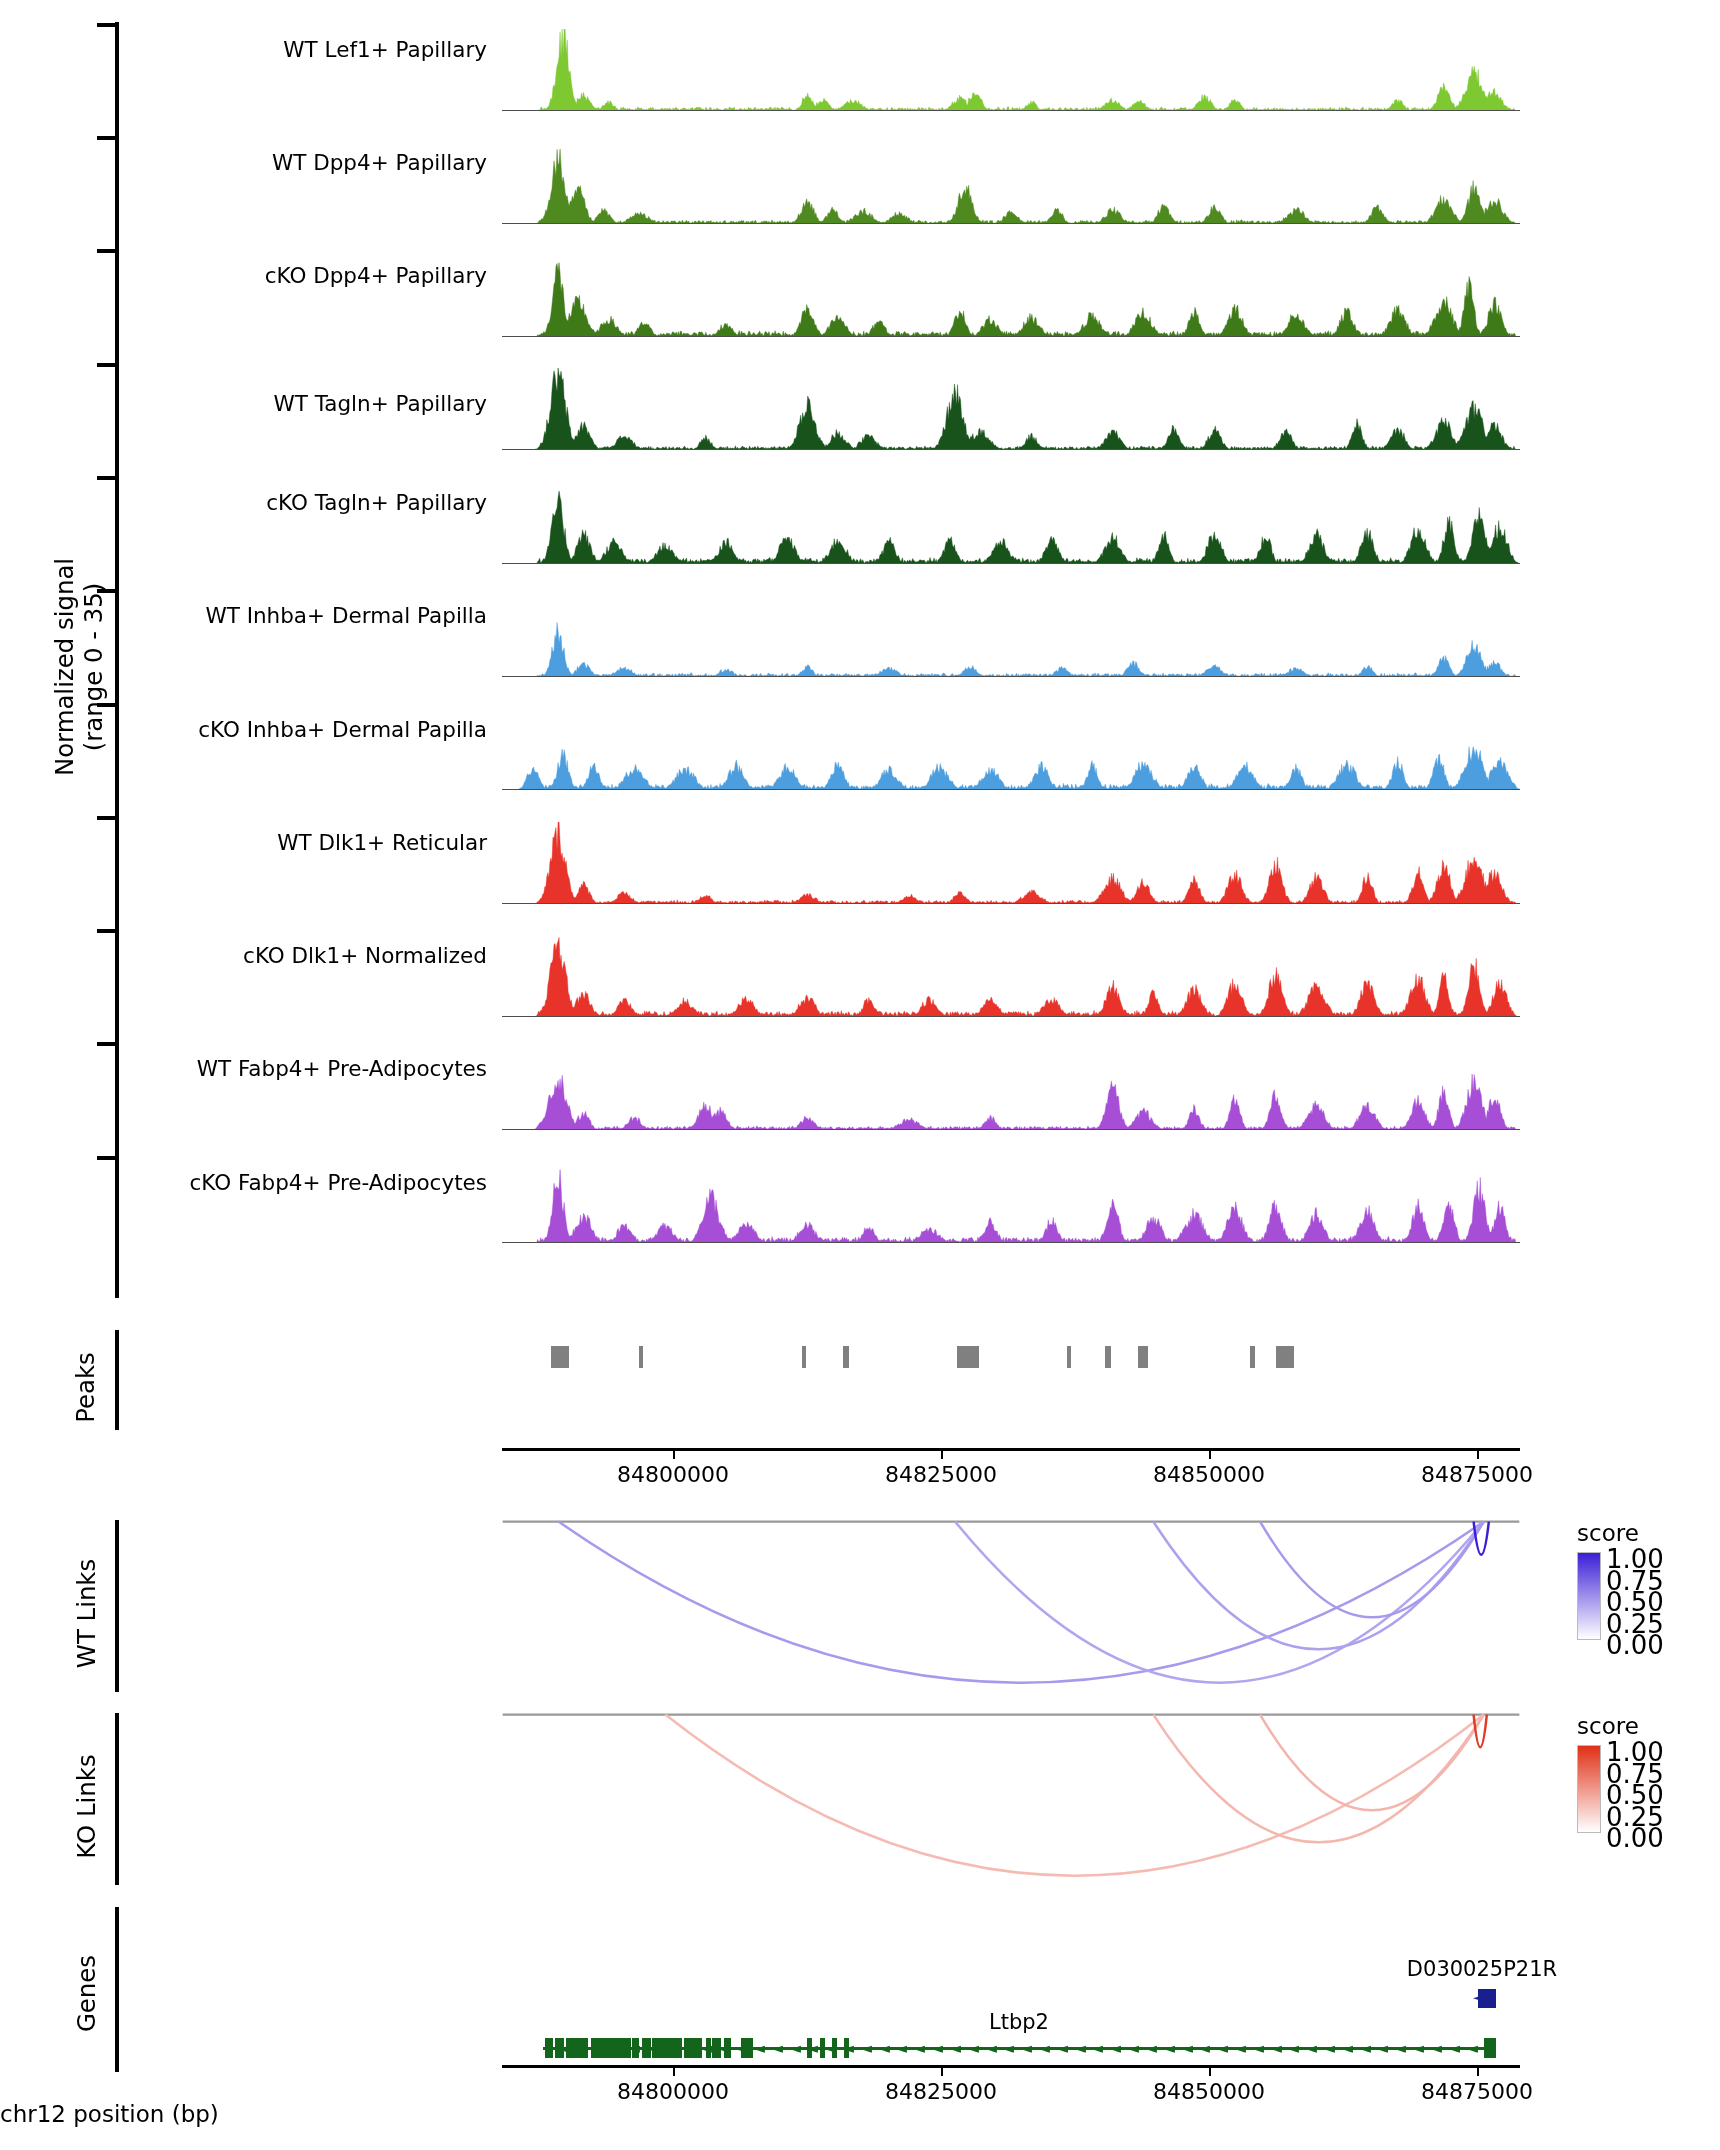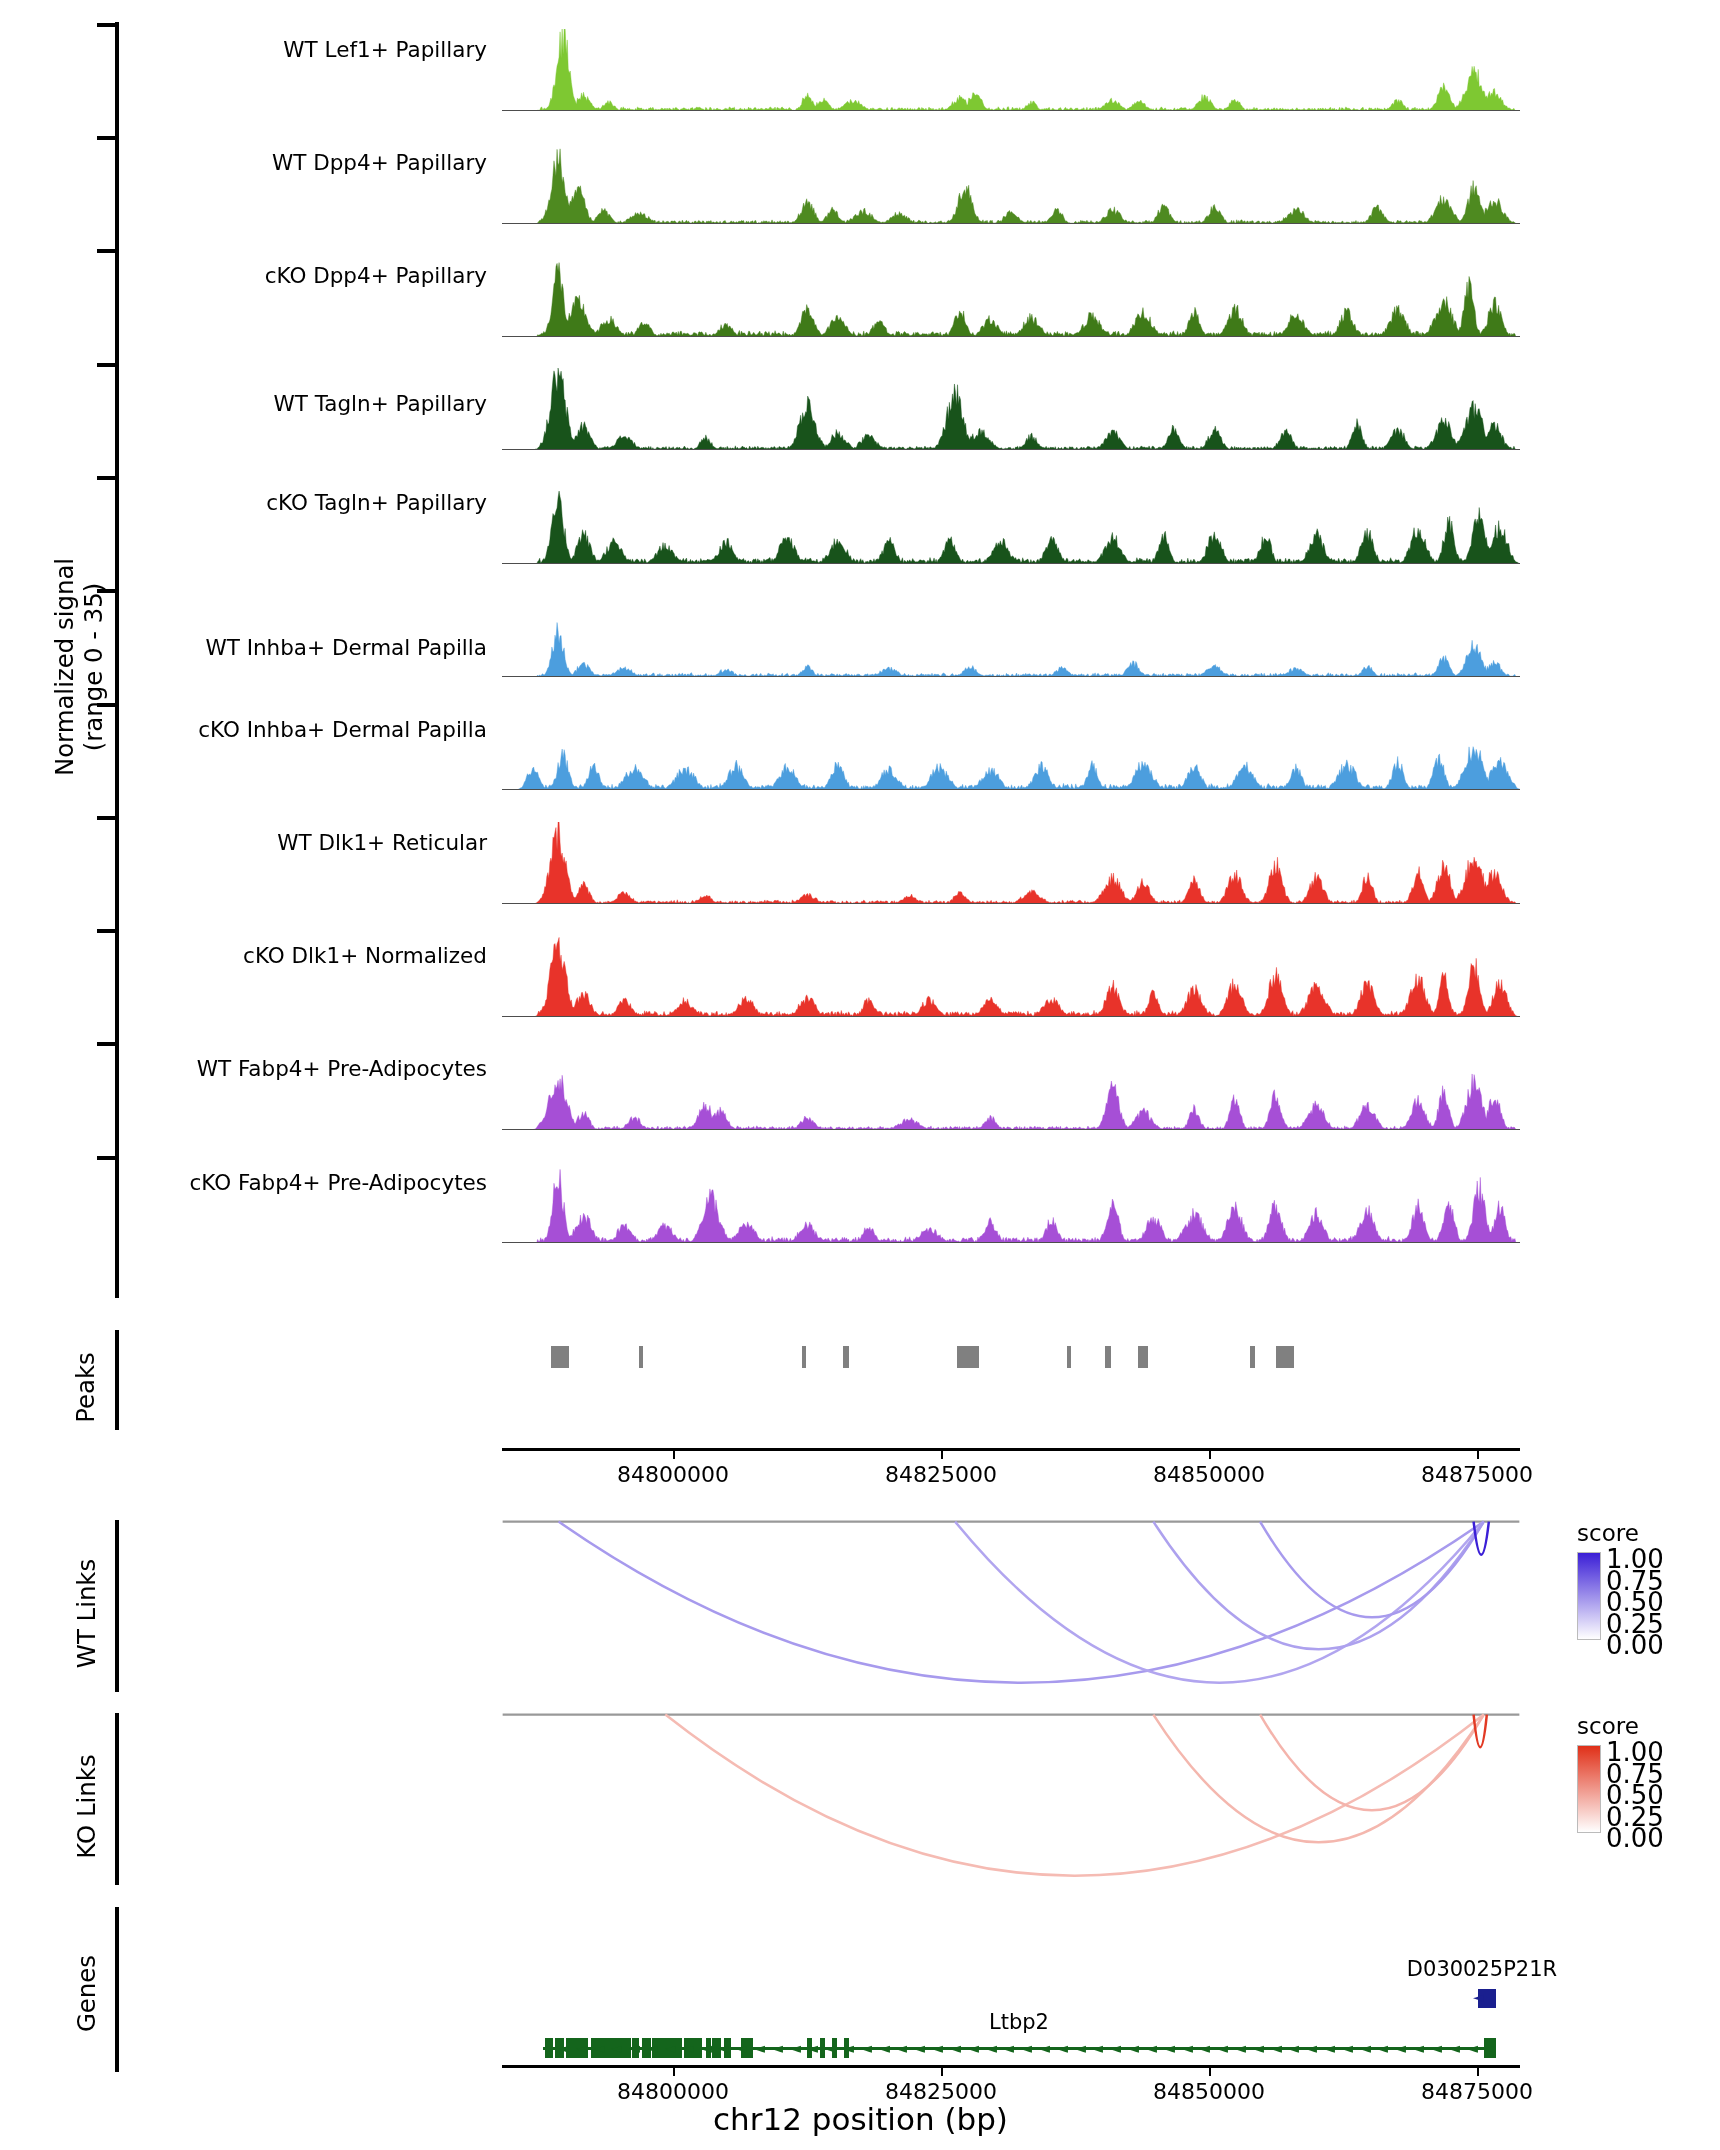--- a/index.html
+++ b/index.html
@@ -156,22 +156,22 @@
     font-size: 14.3px;
     color: #14651c;
     line-height: 1;
   }
   .gene2-body {
     position: absolute;
     background: #1a1f8f;
   }
   .xlabel {
     position: absolute;
-    font-size: 31px;
-    text-align: center;
+    font-size: 23px;
+    text-align: left;
     width: 100%;
   }
 </style>
 </head>
 <body>
 
 <div id="root">
 
   <div class="vaxis-label" style="left:-108px; top:638px; width:373px; transform: rotate(-90deg);">
     <div>Normalized signal</div>
@@ -262,21 +262,21 @@
           </svg>
           <div class="track-baseline"></div>
         </div>
       </div>
     <div id="coverage-labels">
         <div class="track-label" style="left: 129px; top: 37px; width: 358px;">WT Lef1+ Papillary</div>
         <div class="track-label" style="left: 129px; top: 150px; width: 358px;">WT Dpp4+ Papillary</div>
         <div class="track-label" style="left: 129px; top: 263px; width: 358px;">cKO Dpp4+ Papillary</div>
         <div class="track-label" style="left: 129px; top: 391px; width: 358px;">WT Tagln+ Papillary</div>
         <div class="track-label" style="left: 129px; top: 490px; width: 358px; text-align: right;">cKO Tagln+ Papillary</div>
-        <div class="track-label" style="left: 129px; top: 603px; width: 358px; margin-top: 32px;">WT Inhba+ Dermal Papilla</div>
+        <div class="track-label" style="left: 129px; top: 603px; width: 358px;">WT Inhba+ Dermal Papilla</div>
         <div class="track-label" style="left: 129px; top: 717px; width: 358px;">cKO Inhba+ Dermal Papilla</div>
         <div class="track-label" style="left: 129px; top: 830px; width: 358px;">WT Dlk1+ Reticular</div>
         <div class="track-label" style="left: 129px; top: 943px; width: 358px;">cKO Dlk1+ Normalized</div>
         <div class="track-label" style="left: 129px; top: 1056px; width: 358px;">WT Fabp4+ Pre-Adipocytes</div>
         <div class="track-label" style="left: 129px; top: 1170px; width: 358px;">cKO Fabp4+ Pre-Adipocytes</div>
       </div>
   </div>
 
   <div id="peaks-panel">
     <div class="axis-bar" style="left:115px; top:7.2px; width:3.6px; height:100px;"></div>

